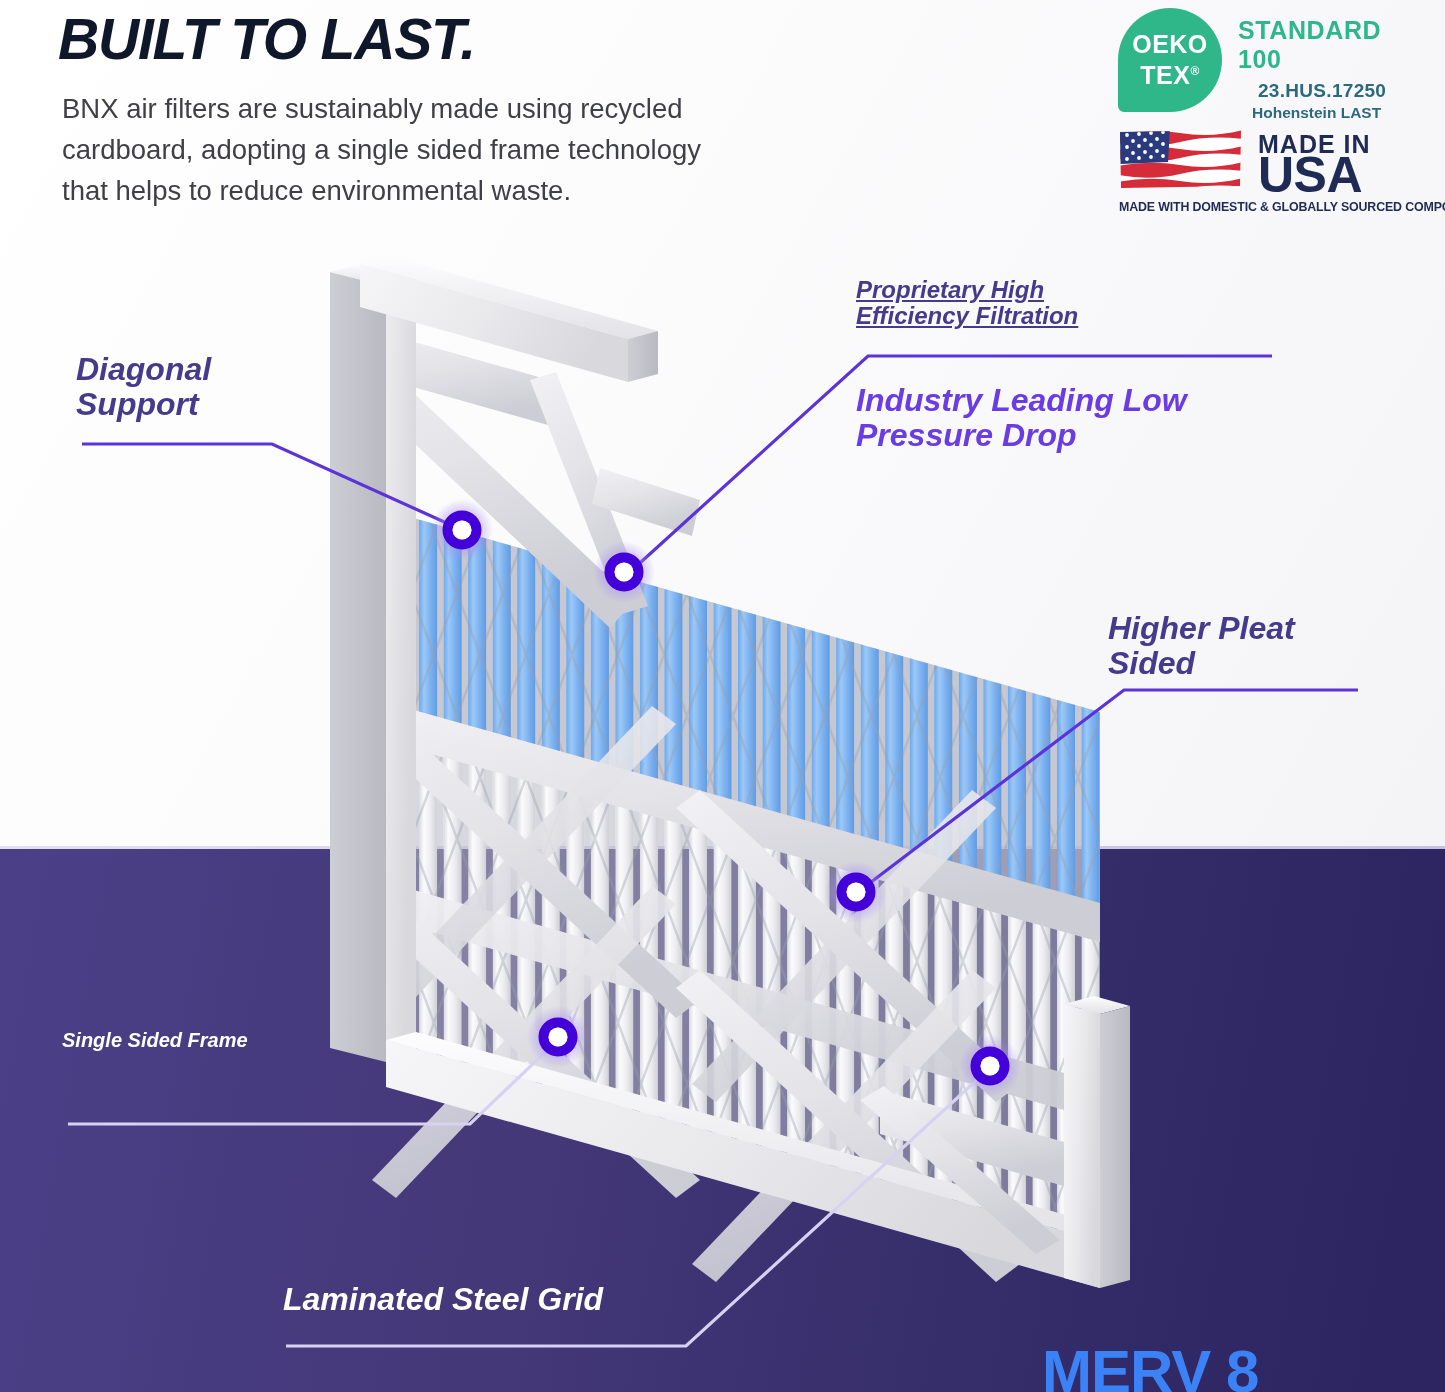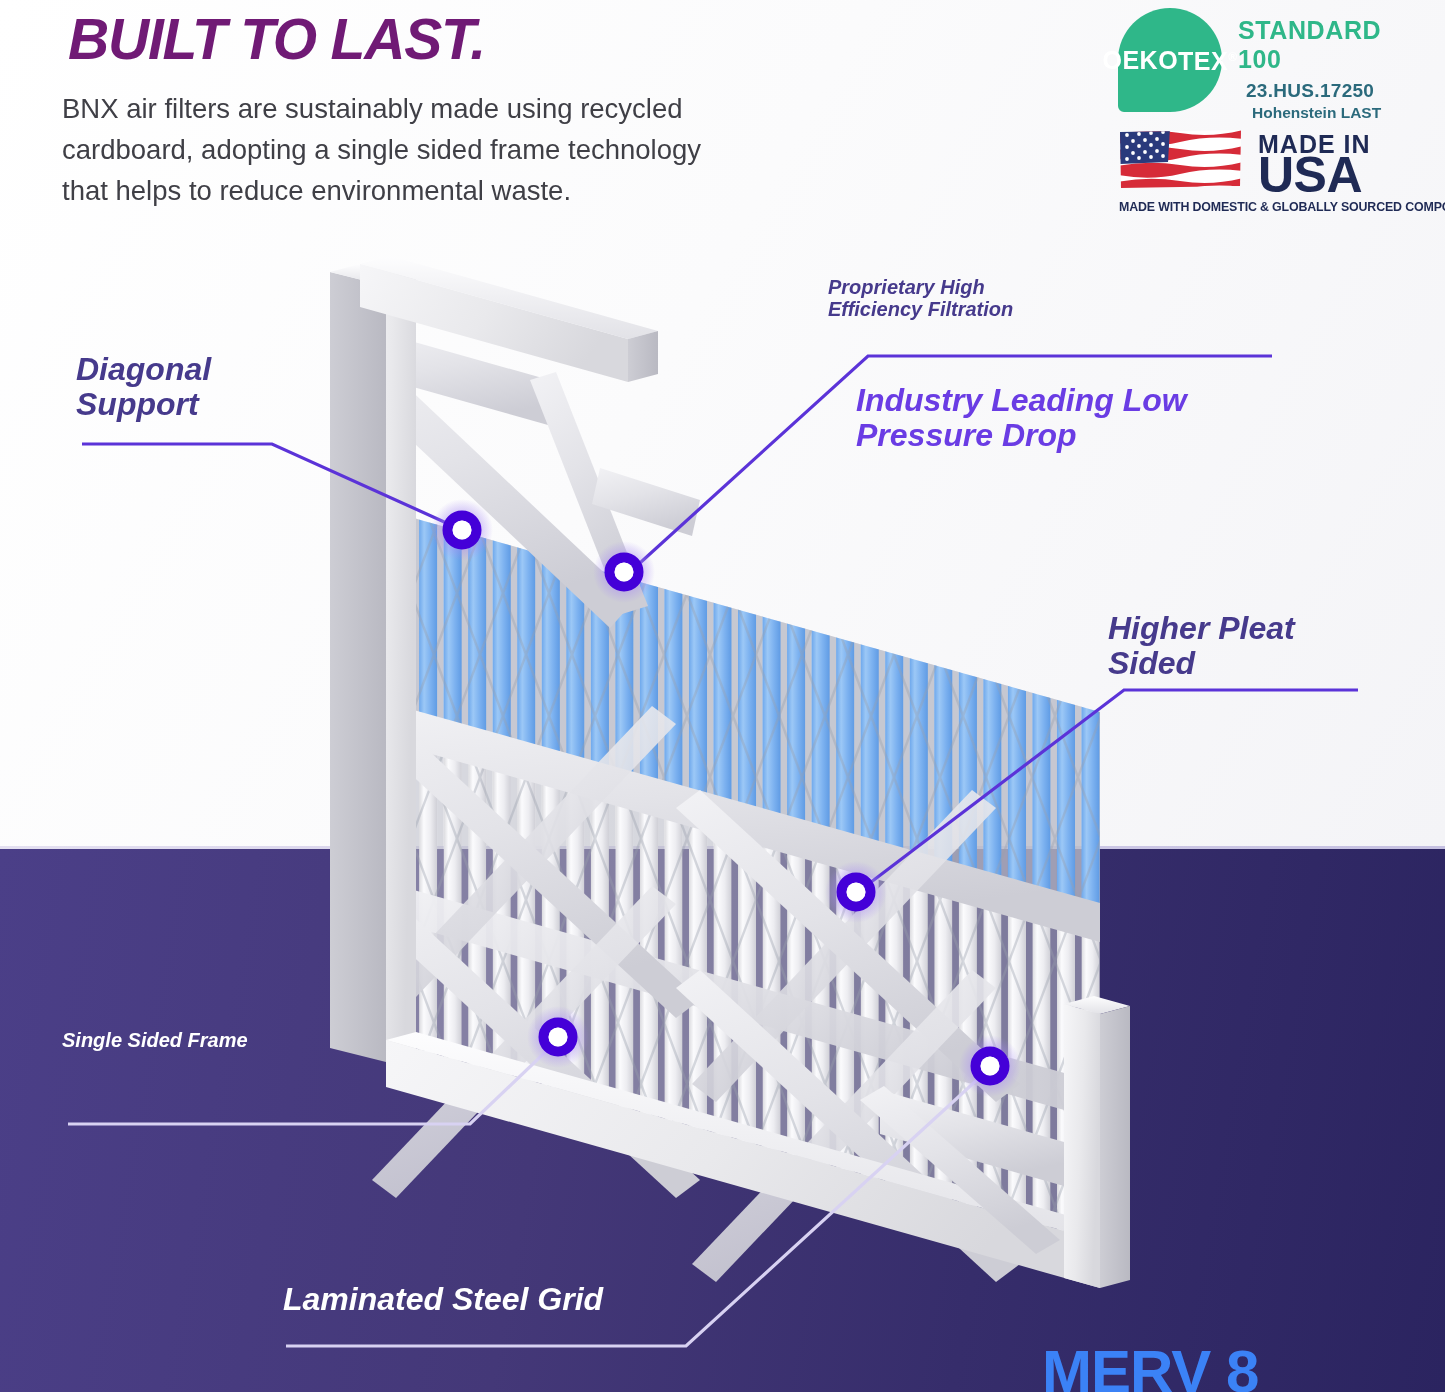--- a/index.html
+++ b/index.html
@@ -24,49 +24,49 @@
     background:linear-gradient(100deg,#4b3f88 0%,#443878 38%,#362d6b 68%,#2b2460 100%);
   }
   .bg-seam {
     position:absolute; left:0; top:846px; width:1445px; height:3px;
     background:linear-gradient(90deg,#cfc8e6,#b7aedc 40%,#9f96cf 100%);
     opacity:.55;
   }
 
   
   .headline {
-    position:absolute; left:68px; top:6px;
+    position:absolute; left:58px; top:6px;
     font-size:57px; font-weight:bold; font-style:italic;
-    letter-spacing:-1.2px; color:#701a75;
+    letter-spacing:-1.2px; color:#0f172a;
     font-family:"Liberation Sans", sans-serif;
   }
   .subcopy {
     position:absolute; left:62px; top:88px; width:790px;
     font-size:27.5px; line-height:41px; color:#3f3f46;
     text-align:justify; font-family:"Liberation Sans", sans-serif;
   }
   .subcopy .lastline { text-align:left; }
 
   
   .oeko-wrap { position:absolute; left:1118px; top:8px; width:320px; height:112px; }
   .oeko-drop {
     position:absolute; left:0; top:0; width:104px; height:104px;
     background:#2fb789;
     border-radius:52px 52px 52px 6px;
-    display:flex; flex-direction:row; align-items:center; justify-content:center;
+    display:flex; flex-direction:column; align-items:center; justify-content:center;
   }
   .oeko-l1 { color:#fff; font-size:25px; font-weight:bold; letter-spacing:.5px; line-height:27px; }
   .oeko-l2 { color:#fff; font-size:25px; font-weight:bold; letter-spacing:.5px; line-height:27px; }
   .oeko-l2 sup { font-size:12px; vertical-align:super; }
   .oeko-std {
     position:absolute; left:120px; top:8px;
     color:#2fb789; font-size:25px; font-weight:bold; line-height:29px; letter-spacing:.6px;
   }
   .oeko-code {
-    position:absolute; left:128px; top:72px;
+    position:absolute; left:140px; top:72px;
     color:#2b6a7c; font-size:19px; font-weight:bold; letter-spacing:.3px;
   }
   .oeko-inst {
     position:absolute; left:134px; top:96px;
     color:#2b6a7c; font-size:15.5px; font-weight:bold;
   }
 
   
   .usa-wrap { position:absolute; left:1118px; top:128px; width:320px; height:95px; }
   .flag {
@@ -91,21 +91,21 @@
   
   #filter-art { position:absolute; left:0; top:0; width:1445px; height:1392px; }
 
   
   .callout { position:absolute; font-weight:bold; font-style:italic; line-height:1.08; }
   .callout.dark { color:#463a8c; }
   .callout.violet { color:#6a3ce4; }
   .callout.white { color:#ffffff; }
 
   #co-diagonal        { left:76px;  top:352px;  font-size:32px; }
-  #co-proprietary     { left:828px; top:277px;  font-size:20px; }
+  #co-proprietary     { left:856px; top:277px;  font-size:24px;text-decoration:underline; }
   #co-pressure        { left:856px; top:383px;  font-size:32px; }
   #co-pleat           { left:1108px;top:611px;  font-size:32px; }
   #co-frame           { left:62px;  top:1030px; font-size:20px; }
   #co-grid            { left:283px; top:1282px; font-size:32px; }
 
   #merv {
     position:absolute; left:1042px; top:1336px;
     color:#3b82f6; font-size:60px; font-weight:bold;
     letter-spacing:-1px; line-height:72px;
     font-family:"Liberation Sans", sans-serif;

